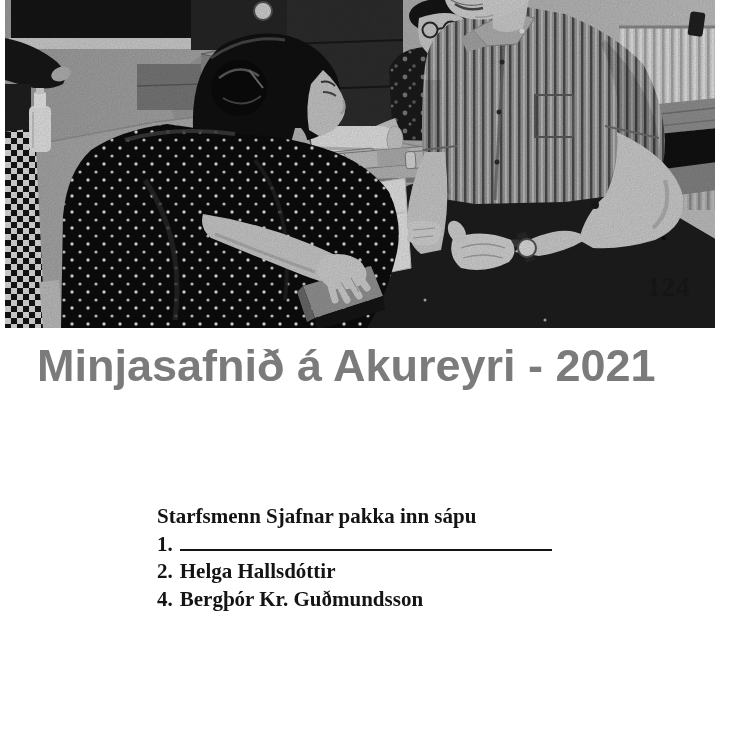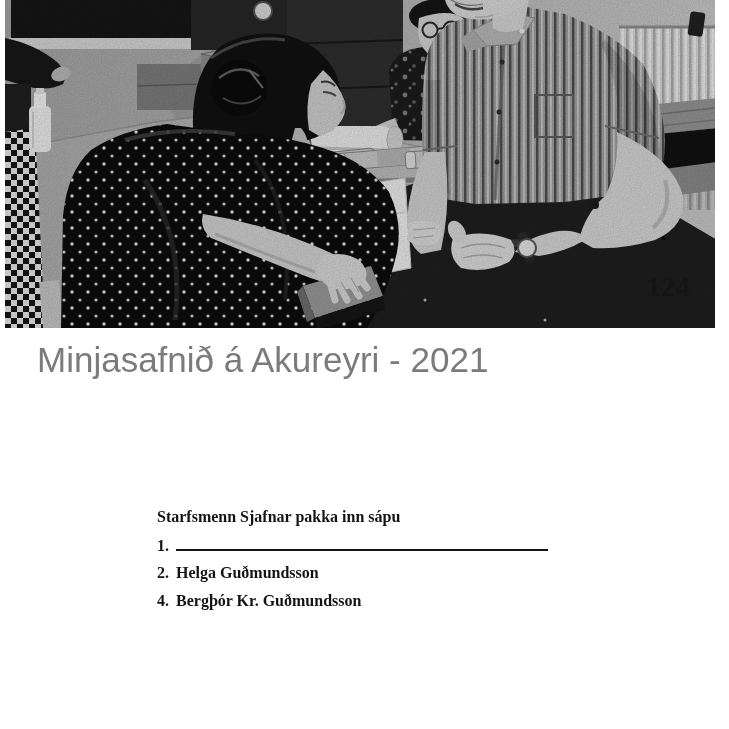--- a/index.html
+++ b/index.html
@@ -13,27 +13,27 @@
     background:#b9b9b9;overflow:hidden;
   }
   .photo svg{display:block;}
   .photo-number{
     position:absolute;left:642px;top:272px;
     font-family:"Liberation Serif",serif;font-weight:bold;font-size:27px;
     color:#151515;letter-spacing:1px;
   }
   .headline{
     position:absolute;left:37px;top:340px;
-    font-size:35px;font-weight:normal;
+    font-size:45px;font-weight:bold;
     color:var(--heading-color,#7b7b7b);
     white-space:nowrap;
   }
   .caption{
     position:absolute;left:157px;top:503px;
-    font-family:"Liberation Serif",serif;font-weight:bold;font-size:16px;
+    font-family:"Liberation Serif",serif;font-weight:bold;font-size:21px;
     line-height:27.5px;color:var(--caption-color,#141414);
   }
   .cap-title{white-space:nowrap;}
   .cap-row{white-space:nowrap;}
   .cap-num{margin-right:7px;}
   .blank-line{
     display:inline-block;width:372px;height:18px;
     border-bottom:2.5px solid var(--caption-color,#141414);
   }
 </style>
@@ -323,15 +323,15 @@
     <rect width="710" height="328" filter="url(#grain)" opacity="0.18"></rect>
   </svg>
   <span class="photo-number">124</span>
 </div>
 
 <div class="headline">Minjasafnið á Akureyri - 2021</div>
 
 <div class="caption">
   <div class="cap-title">Starfsmenn Sjafnar pakka inn sápu</div>
   <div class="cap-row"><span class="cap-num">1.</span><span class="blank-line"></span></div>
-  <div class="cap-row"><span class="cap-num">2.</span><span class="cap-name">Helga Guðmundsson</span></div>
+  <div class="cap-row"><span class="cap-num">2.</span><span class="cap-name">Helga Hallsdóttir</span></div>
   <div class="cap-row"><span class="cap-num">4.</span><span class="cap-name">Bergþór Kr. Guðmundsson</span></div>
 </div>
 
 </body></html>

